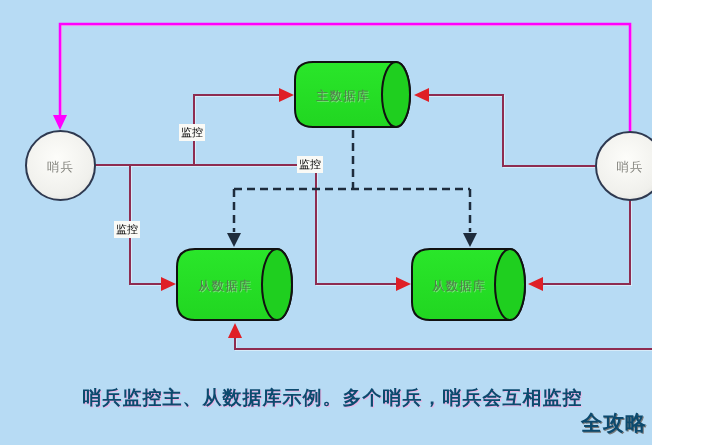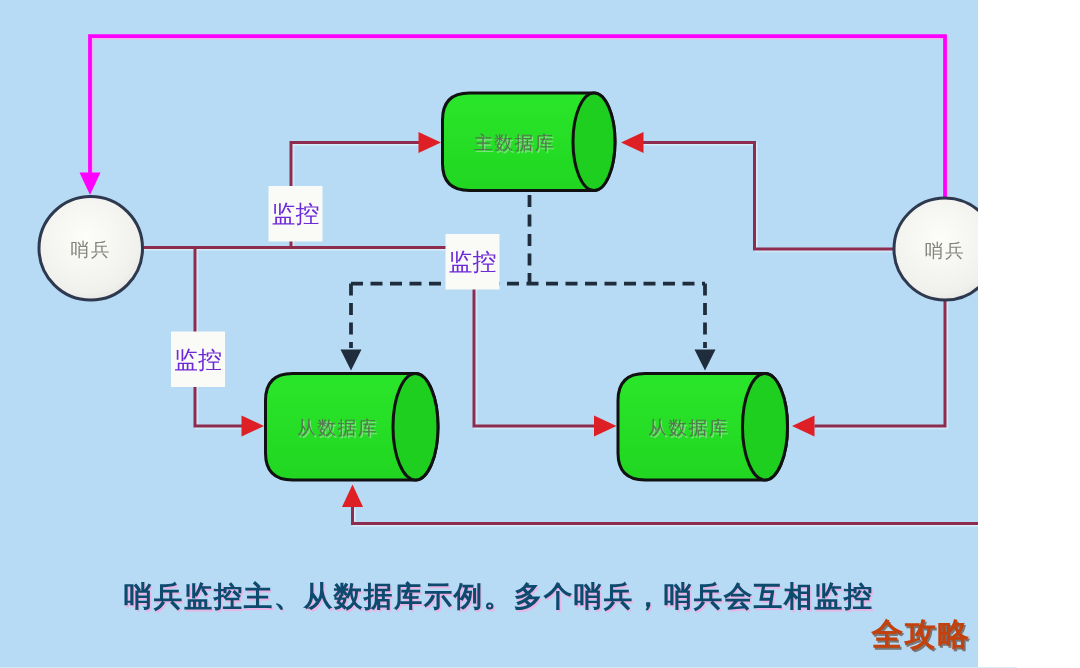--- a/index.html
+++ b/index.html
@@ -3,32 +3,32 @@
 <meta charset="utf-8">
 <style>
   html,body{margin:0;padding:0;}
   .stage{
     position:relative;width:652px;height:445px;overflow:hidden;
     background:#b7dbf4;
     font-family:"DejaVu Sans",sans-serif;
   }
   svg{position:absolute;left:0;top:0;}
   .edge-label{
-    position:absolute;background:#fafaf6;color:#6d28d9;
-    font-size:16px;line-height:15px;padding:11px 2px;white-space:nowrap;
+    position:absolute;background:#fafaf6;color:#000000;
+    font-size:11px;line-height:15px;padding:1px 2px;white-space:nowrap;
     font-family:"DejaVu Sans",sans-serif;
   }
   .caption{
     position:absolute;left:0;top:385px;width:665px;text-align:center;
     font-size:19px;font-weight:bold;color:#0c4a6e;
     text-shadow:1px 1px 0 #e9b5e4;letter-spacing:1px;
   }
   .watermark{
     position:absolute;right:5px;top:409px;
-    font-size:21px;font-weight:bold;color:#c2410c;
+    font-size:21px;font-weight:bold;color:#0c4a6e;
     text-shadow:1px 1px 0 #777;letter-spacing:1px;
   }
   .node-text{font-size:12.5px;letter-spacing:1px;}
   .connector{filter:drop-shadow(1px 1px 0 rgba(255,255,255,0.45));}
   .magenta-line{filter:drop-shadow(1px 1px 0 rgba(255,170,230,0.7));}
 </style>
 </head>
 <body>
 
 <div class="stage">

